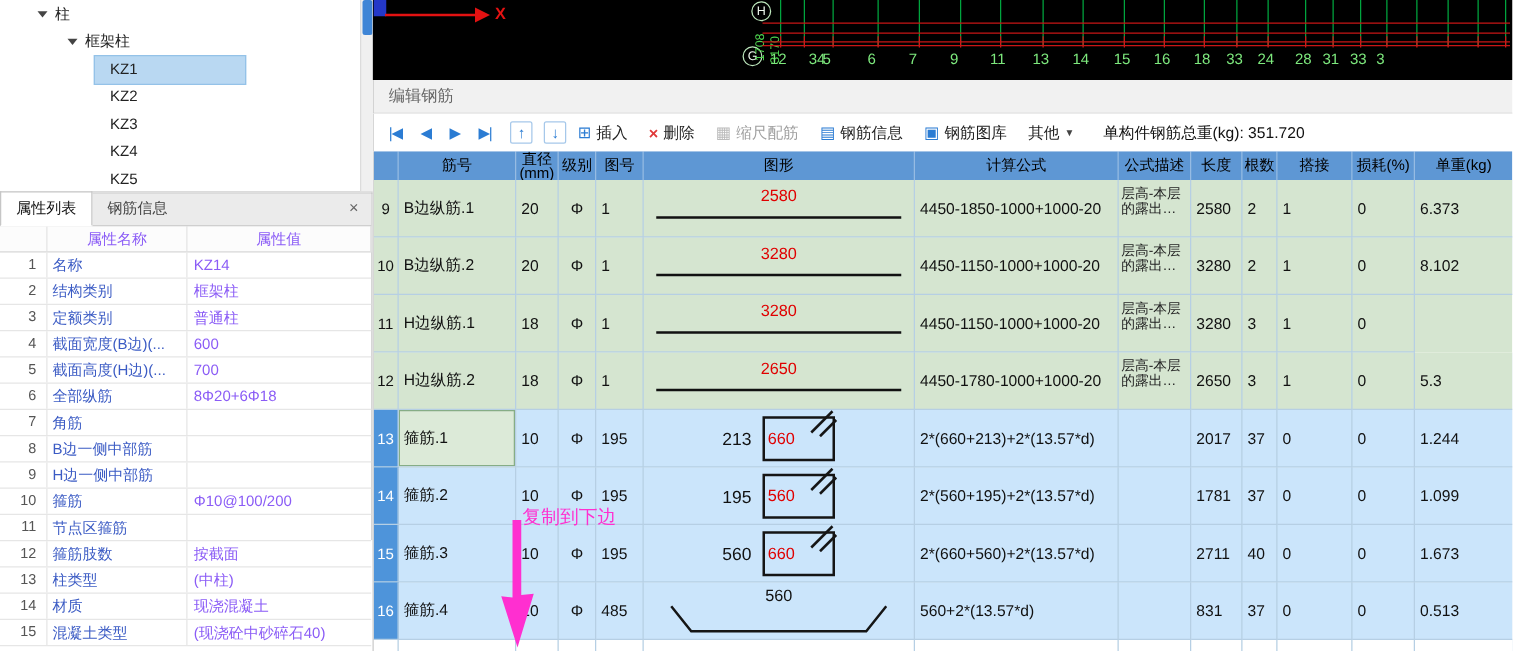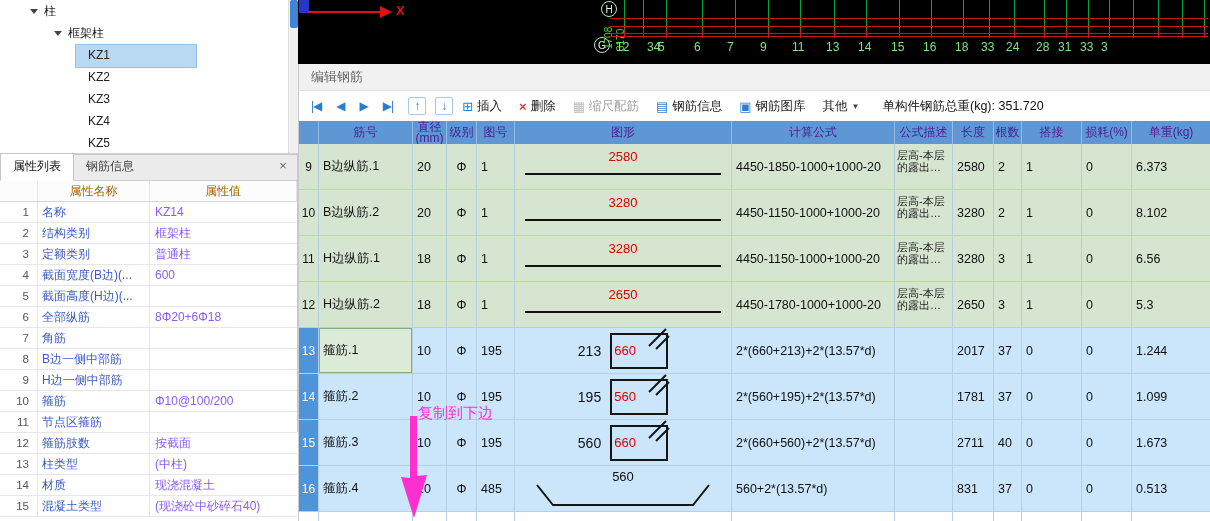--- a/index.html
+++ b/index.html
@@ -18,21 +18,21 @@
   #tree-scroll{position:absolute;right:0;top:0;width:10px;height:154px;background:#f0f0f0;border-left:1px solid #dcdcdc;}
   #tree-scroll-thumb{position:absolute;left:1px;top:0;width:8px;height:28px;background:#3f85d6;border-radius:2px;}
 
   
   #props{position:absolute;left:0;top:154px;width:298px;height:278px;background:#fff;border-top:1px solid #c9c9c9;border-right:1px solid #c9c9c9;}
   #prop-tabs{height:26px;background:#ebebeb;display:flex;align-items:flex-end;position:relative;border-bottom:1px solid #cfcfcf;}
   .ptab{padding:4px 12px 5px 12px;font-size:12px;color:#444;}
   .ptab.active{background:#fff;border:1px solid #c6c6c6;border-bottom:1px solid #fff;margin-bottom:-1px;color:#111;}
   #prop-close{position:absolute;right:6px;top:3px;font-size:13px;color:#666;width:16px;height:16px;text-align:center;line-height:16px;}
   .prop-head{display:grid;grid-template-columns:38px 112px 147px;height:21px;border-bottom:1px solid #d8d8d8;background:#fcfcfc;}
-  .prop-head div{display:flex;align-items:center;justify-content:center;color:#a16207;border-right:1px solid #e4e4e4;}
+  .prop-head div{display:flex;align-items:center;justify-content:center;color:#8b5cf6;border-right:1px solid #e4e4e4;}
   .prop-row{display:grid;grid-template-columns:38px 112px 147px;height:21px;border-bottom:1px solid #e6e6e6;}
   .p-num{display:flex;align-items:center;justify-content:flex-end;padding-right:8px;color:#555;border-right:1px solid #e6e6e6;font-size:11.5px;}
   .p-name{display:flex;align-items:center;padding-left:4px;color:#3b5bc4;border-right:1px solid #e6e6e6;overflow:hidden;white-space:nowrap;}
   .p-val{display:flex;align-items:center;padding-left:5px;color:#8b5cf6;overflow:hidden;white-space:nowrap;}
 
   
   #cad{position:absolute;left:298px;top:0;width:912px;height:64px;background:#000;overflow:hidden;}
   .gline{position:absolute;top:0;width:1px;height:37px;background:#00a53e;}
   .rline{position:absolute;left:312px;width:598px;height:1px;background:#c81616;}
   .rtick{position:absolute;top:29px;width:1px;height:9px;background:#d01818;}
@@ -55,21 +55,21 @@
   .ticon.red{color:#e03a3a;font-weight:bold;}
   .tbtn.disabled{color:#a0a0a0;}
   .tbtn.disabled .ticon{color:#bbb;}
   .caret{font-size:8px;margin-left:4px;color:#444;}
   #total{margin-left:6px;font-size:12.5px;color:#111;white-space:nowrap;}
 
   
   #rtable{position:absolute;left:298px;top:121px;width:912px;height:400px;overflow:hidden;background:#fff;border-left:1px solid #c9c9c9;}
   #rt-head,.rt-row{display:grid;grid-template-columns:20px 94px 34px 30px 38px 217px 163px 58px 41px 28px 60px 50px 79px;}
   #rt-head{height:23px;background:#5e97d4;}
-  .hc{display:flex;align-items:center;justify-content:center;color:#4c1d95;font-size:12px;line-height:11px;text-align:center;border-right:1px solid rgba(255,255,255,.35);overflow:hidden;}
+  .hc{display:flex;align-items:center;justify-content:center;color:#000000;font-size:12px;line-height:11px;text-align:center;border-right:1px solid rgba(255,255,255,.35);overflow:hidden;}
   .rt-row{height:46px;background:#fff;}
   .rt-row.hl-green{background:#d5e5d0;}
   .rt-row.hl-blue{background:#cbe5fb;}
   .cell{border-right:1px solid #b6cfe4;border-bottom:1px solid #b6cfe4;display:flex;align-items:center;overflow:hidden;font-size:12.5px;color:#111;}
   .cell.left{padding-left:4px;}
   .cell.ctr{justify-content:center;}
   .cell.num{justify-content:center;font-size:12px;padding-left:0;}
   .hl-blue .cell.num{background:#4e94da;color:#fff;}
   .cell.current{background:#dcead8;box-shadow:inset 0 0 0 1px #86ad86;}
   .cell.desc{font-size:11px;line-height:12px;padding:5px 1px 2px 2px;align-items:flex-start;color:#222;word-break:break-all;}
@@ -283,21 +283,20 @@
               <div class="dim-red">3280</div>
               <div class="hbar"></div>
             </div>
           </div>
           <div class="cell left">4450-1150-1000+1000-20</div>
           <div class="cell desc">层高-本层的露出…</div>
           <div class="cell left">3280</div>
           <div class="cell left">3</div>
           <div class="cell left">1</div>
           <div class="cell left">0</div>
-          <div class="cell left">6.56</div>
         </div>
         <div class="rt-row hl-green">
           <div class="cell num">12</div>
           <div class="cell left">H边纵筋.2</div>
           <div class="cell left">18</div>
           <div class="cell ctr">Φ</div>
           <div class="cell left">1</div>
           <div class="cell">
             <div class="shp-line">
               <div class="dim-red">2650</div>
@@ -489,20 +488,21 @@
           <div class="p-val">普通柱</div>
         </div>
         <div class="prop-row">
           <div class="p-num">4</div>
           <div class="p-name">截面宽度(B边)(...</div>
           <div class="p-val">600</div>
         </div>
         <div class="prop-row">
           <div class="p-num">5</div>
           <div class="p-name">截面高度(H边)(...</div>
+          <div class="p-val">700</div>
         </div>
         <div class="prop-row">
           <div class="p-num">6</div>
           <div class="p-name">全部纵筋</div>
           <div class="p-val">8Φ20+6Φ18</div>
         </div>
         <div class="prop-row">
           <div class="p-num">7</div>
           <div class="p-name">角筋</div>
           <div class="p-val"></div>

